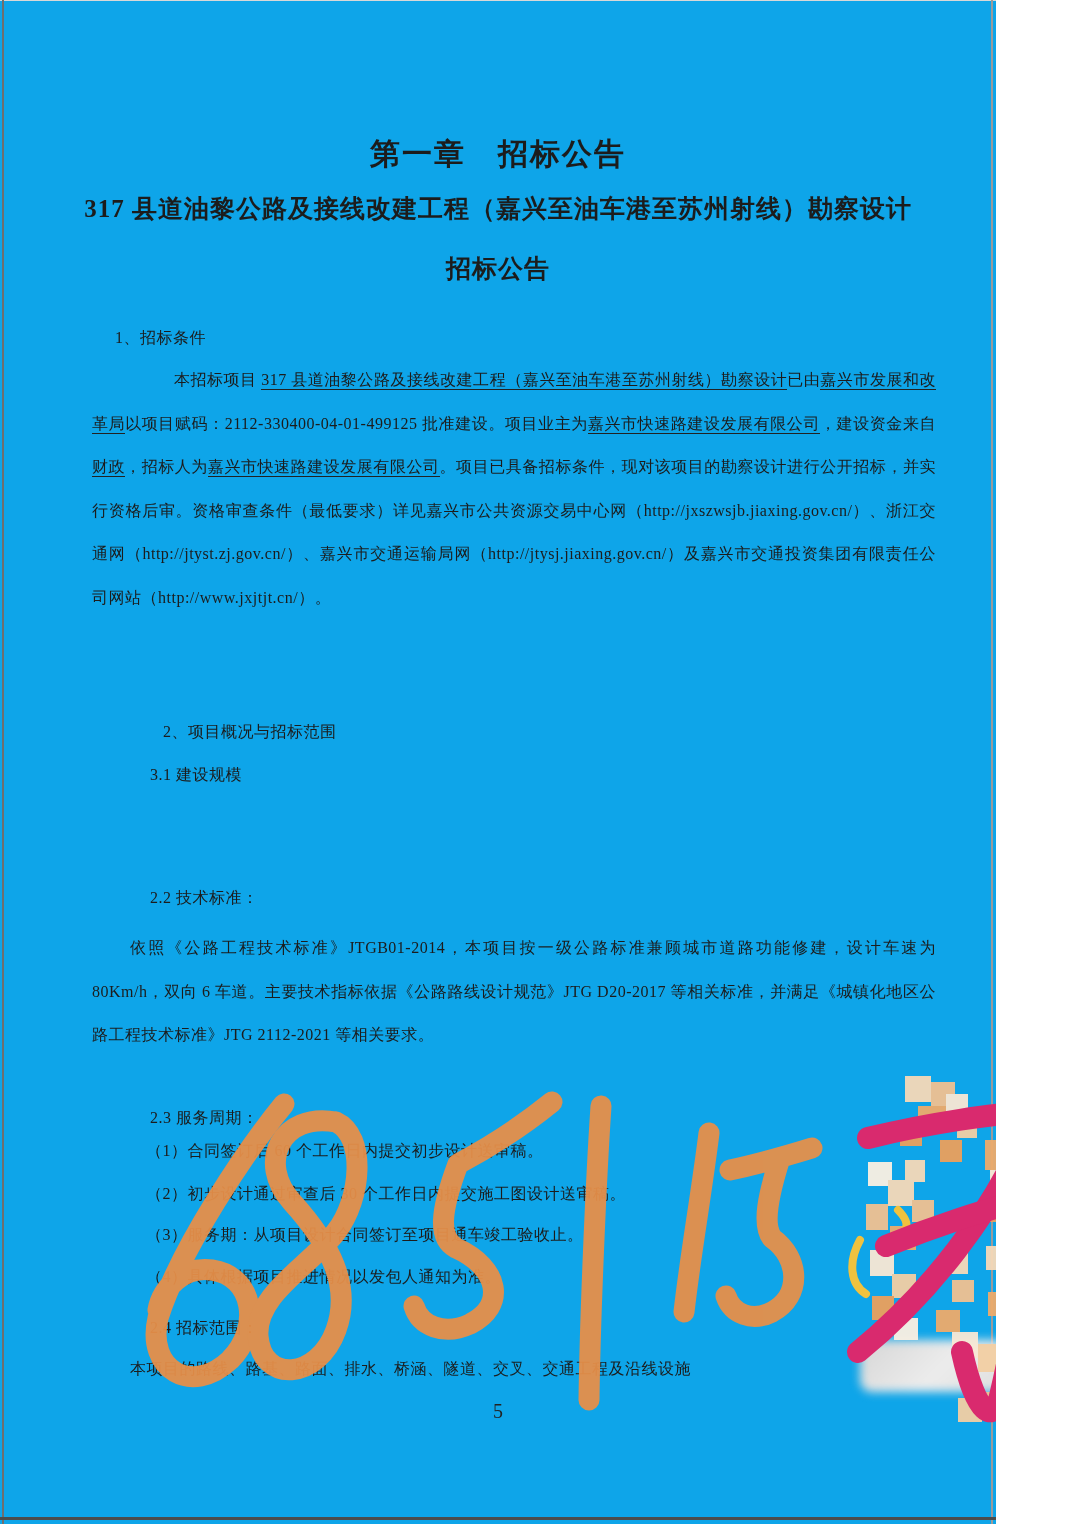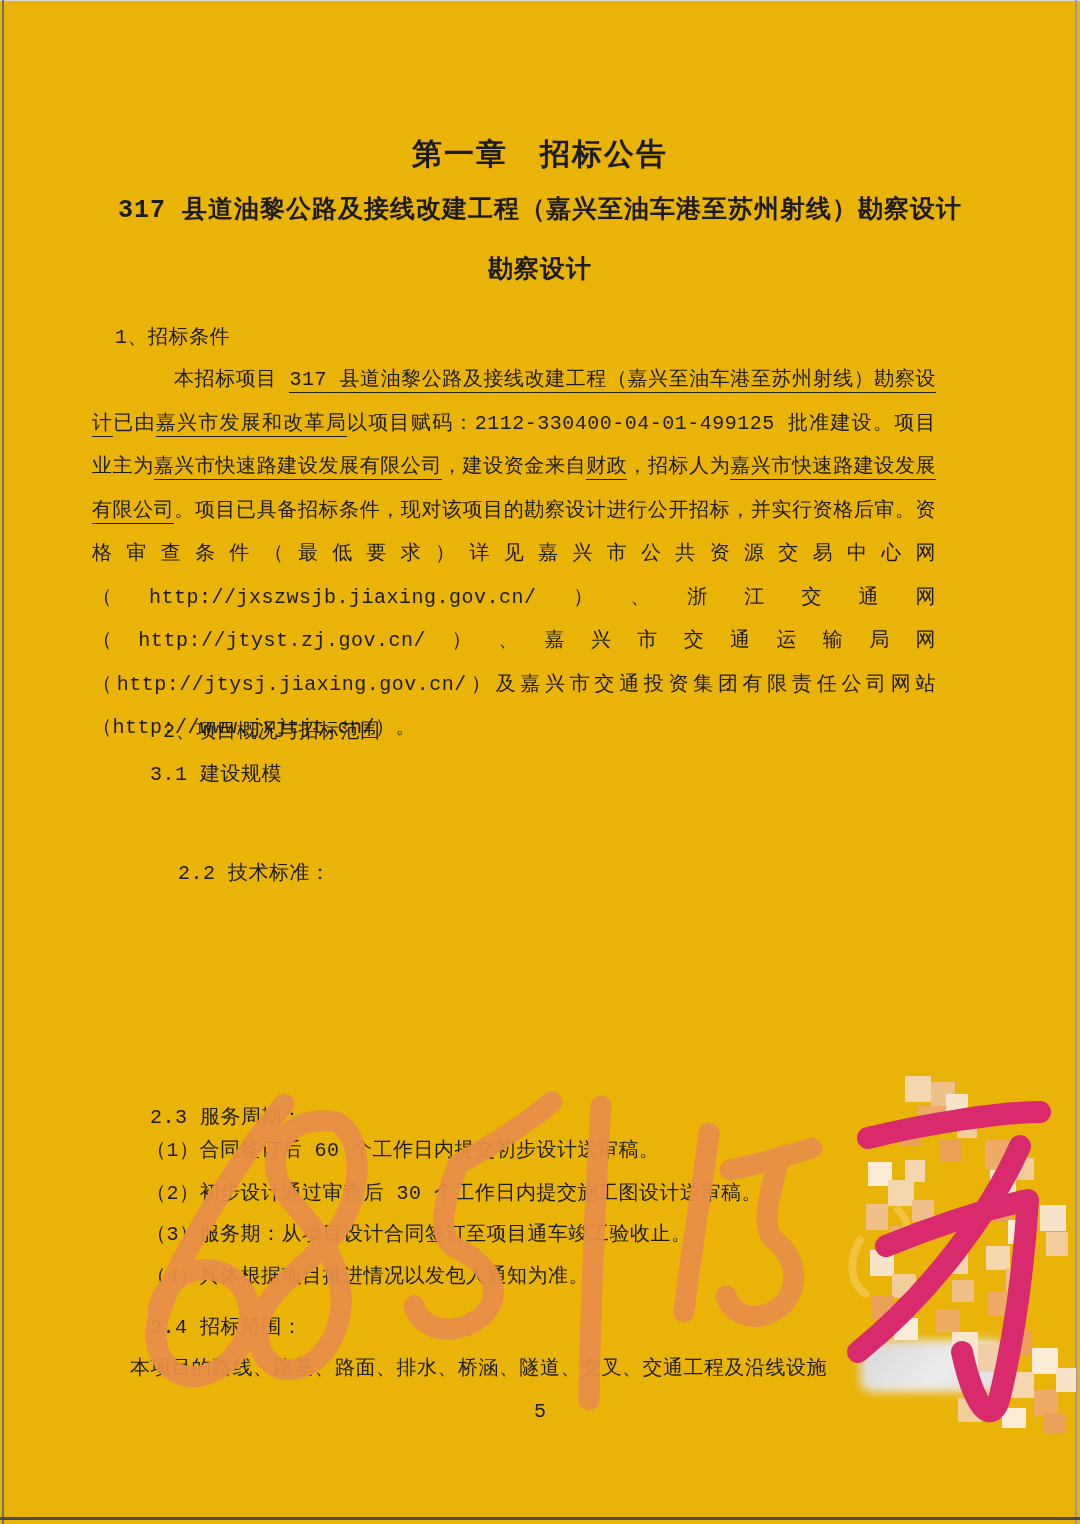--- a/index.html
+++ b/index.html
@@ -1,37 +1,37 @@
 <!DOCTYPE html>
 <html><head>
 <meta charset="utf-8">
 <style>
   html,body{margin:0;padding:0;background:#ffffff;}
   .page{
     position:relative;
-    width:1080px;height:1524px;
-    background:#eab308;
-    font-family:Liberation Mono, monospace;
+    width:996px;height:1524px;
+    background:#0ea5e9;
+    font-family:Liberation Serif, serif;
     color:#1c1c1c;
     overflow:hidden;
   }
   .frame-left{position:absolute;left:2px;top:0;bottom:0;width:2px;background:#6f6f6f;}
   .frame-right{position:absolute;right:3px;top:0;bottom:0;width:2px;background:#9b9b9b;}
   .frame-bottom{position:absolute;left:0;right:0;bottom:4px;height:3px;background:#4c4c4c;}
   .frame-top{position:absolute;left:0;right:0;top:0;height:1px;background:#d8d8d8;}
 
   .chapter-title{
     position:absolute;left:0;right:0;top:134px;
     text-align:center;font-size:30px;font-weight:bold;letter-spacing:2px;
   }
   .doc-title{position:absolute;left:40px;right:40px;text-align:center;font-weight:bold;font-size:25px;letter-spacing:1px;}
   .doc-title.l1{top:192px;}
   .doc-title.l2{top:252px;}
 
-  .t{position:absolute;font-size:20px;line-height:43.5px;letter-spacing:0.5px;}
+  .t{position:absolute;font-size:16px;line-height:43.5px;letter-spacing:0.5px;}
   .h-main{left:115px;}
   .h-sub{left:150px;}
   .item{left:146px;}
   .para{left:92px;width:844px;text-align:justify;text-align-last:left;}
   .indent-big{text-indent:82px;}
   .indent-sm{text-indent:38px;}
   .u{border-bottom:1.6px solid #222;padding-bottom:1px;}
 
   .page-number{
     position:absolute;left:0;right:0;top:1400px;
@@ -50,31 +50,32 @@
 
 <div class="page">
 
   <div class="frame-top"></div>
   <div class="frame-left"></div>
   <div class="frame-right"></div>
   <div class="frame-bottom"></div>
 
   <div class="chapter-title">第一章　招标公告</div>
   <div class="doc-title l1">317 县道油黎公路及接线改建工程（嘉兴至油车港至苏州射线）勘察设计</div>
-  <div class="doc-title l2">勘察设计</div>
+  <div class="doc-title l2">招标公告</div>
 
   <div class="t h-main" style="top:316px;">1、招标条件</div>
 
   <div class="t para indent-big" style="top:358px;"><span>本招标项目 </span><span class="u">317 县道油黎公路及接线改建工程（嘉兴至油车港至苏州射线）勘察设计</span><span>已由</span><span class="u">嘉兴市发展和改革局</span><span>以项目赋码：2112-330400-04-01-499125 批准建设。项目业主为</span><span class="u">嘉兴市快速路建设发展有限公司</span><span>，建设资金来自</span><span class="u">财政</span><span>，招标人为</span><span class="u">嘉兴市快速路建设发展有限公司</span><span>。项目已具备招标条件，现对该项目的勘察设计进行公开招标，并实行资格后审。资格审查条件（最低要求）详见嘉兴市公共资源交易中心网（http://jxszwsjb.jiaxing.gov.cn/）、浙江交通网（http://jtyst.zj.gov.cn/）、嘉兴市交通运输局网（http://jtysj.jiaxing.gov.cn/）及嘉兴市交通投资集团有限责任公司网站（http://www.jxjtjt.cn/）。</span></div>
 
   <div class="t h-main" style="top:710px;margin-left:48px;">2、项目概况与招标范围</div>
 
   <div class="t h-sub" style="top:753px;">3.1 建设规模</div>
 
-  <div class="t h-sub" style="top:852px;margin-left:28px;">2.2 技术标准：</div>
+  <div class="t h-sub" style="top:876px;">2.2 技术标准：</div>
+  <div class="t para indent-sm" style="top:926px;">依照《公路工程技术标准》JTGB01-2014，本项目按一级公路标准兼顾城市道路功能修建，设计车速为 80Km/h，双向 6 车道。主要技术指标依据《公路路线设计规范》JTG D20-2017 等相关标准，并满足《城镇化地区公路工程技术标准》JTG 2112-2021 等相关要求。</div>
 
   <div class="t h-sub" style="top:1096px;">2.3 服务周期：</div>
   <div class="t item" style="top:1129px;">（1）合同签订后 60 个工作日内提交初步设计送审稿。</div>
   <div class="t item" style="top:1172px;">（2）初步设计通过审查后 30 个工作日内提交施工图设计送审稿。</div>
   <div class="t item" style="top:1213px;">（3）服务期：从项目设计合同签订至项目通车竣工验收止。</div>
   <div class="t item" style="top:1255px;">（4）具体根据项目推进情况以发包人通知为准。</div>
 
   <div class="t h-sub" style="top:1306px;">2.4 招标范围：</div>
   <div class="t para indent-sm" style="top:1347px;">本项目的路线、路基、路面、排水、桥涵、隧道、交叉、交通工程及沿线设施</div>
 

